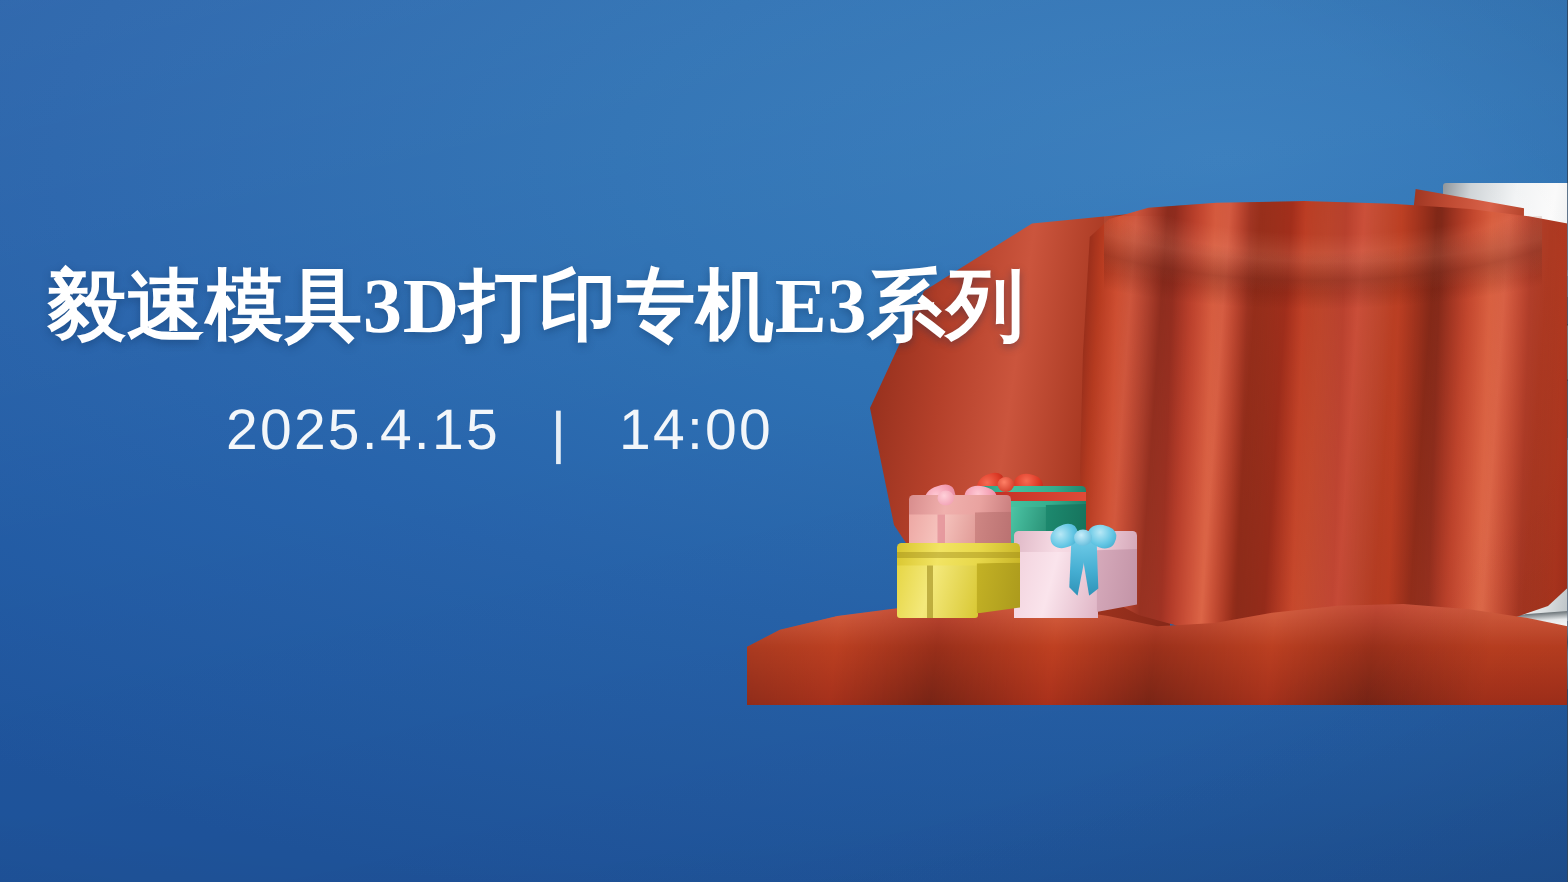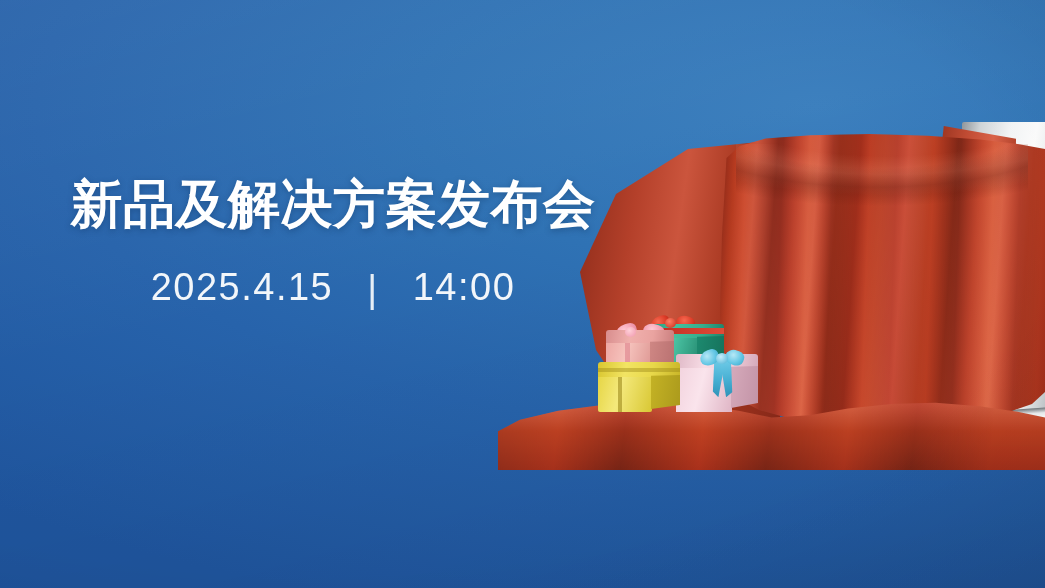--- a/index.html
+++ b/index.html
@@ -453,21 +453,21 @@
       <div class="gy-side"></div>
       <div class="gy-rib-h"></div>
       <div class="gy-rib-v"></div>
     </div>
 
   </div>
 
   <div class="bg-vignette"></div>
 
   <div class="text-block">
-    <div class="title-line title-line-2">新品及解决方案发布会</div>
+    <div class="title-line title-line-1">毅速模具3D打印专机E3系列</div>
     <div class="datetime">
       <span>2025.4.15</span>
       <span class="dt-sep">|</span>
       <span>14:00</span>
     </div>
   </div>
 
 </div>
 
 </body></html>

